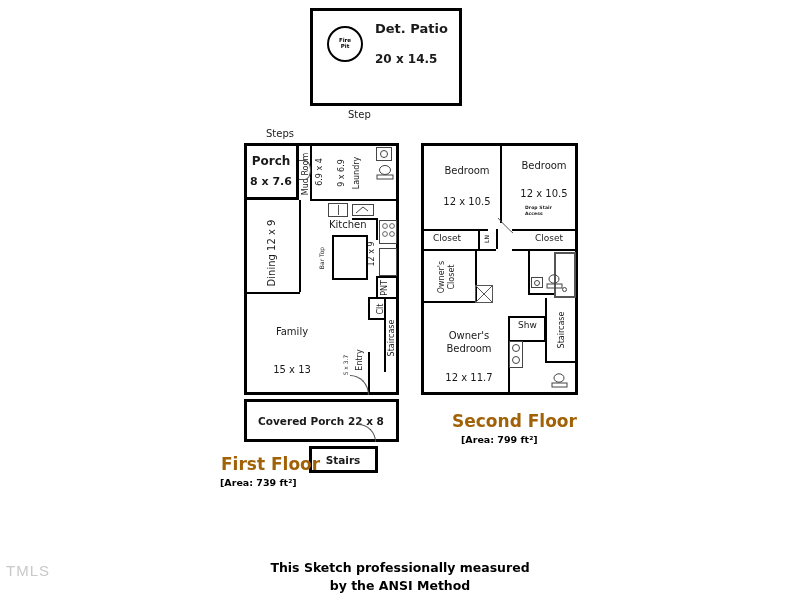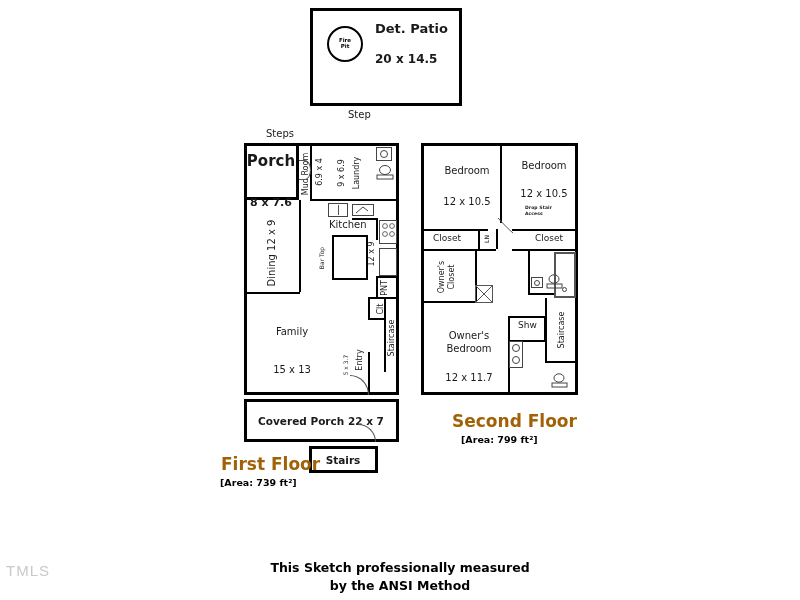--- a/index.html
+++ b/index.html
@@ -96,22 +96,22 @@
   <div class="lbl t-big" style="left:375px; top:22px; font-size:13px;">Det. Patio</div>
   <div class="lbl t-big" style="left:375px; top:53px; font-size:12px;">20 x 14.5</div>
 
   <div class="lbl t-room" style="left:348px; top:109px;">Step</div>
 
   <div class="lbl t-room" style="left:266px; top:128px;">Steps</div>
 
   <div class="abs wall-heavy" style="left:244px; top:143px; width:155px; height:252px;"></div>
 
   <div class="abs" style="left:244px; top:143px; width:55px; height:57px; border-right:3px solid #000; border-bottom:3px solid #000;"></div>
-  <div class="lbl t-big ctr" style="left:271px; top:162px; font-size:15px;">Porch</div>
-  <div class="lbl t-big ctr" style="left:271px; top:182px; font-size:11px;margin-top:21px;">8 x 7.6</div>
+  <div class="lbl t-big ctr" style="left:271px; top:162px; font-size:12px;">Porch</div>
+  <div class="lbl t-big ctr" style="left:271px; top:182px; font-size:11px;">8 x 7.6</div>
 
   <div class="ln-v" style="left:310px; top:143px; height:57px;"></div>
   <div class="lbl t-small rot90" style="left:306px; top:174px;">Mud Room</div>
   <div class="lbl t-small rot90" style="left:320px; top:172px;">6.9 x 4</div>
   <div class="door-arc" style="left:299px; top:160px; width:11px; height:18px; border-radius:0 100% 100% 0; border-left:none;"></div>
 
   <div class="lbl t-small rot90" style="left:342px; top:173px;">9 x 6.9</div>
   <div class="lbl t-small rot90" style="left:357px; top:173px;">Laundry</div>
 
   <div class="ln-h" style="left:310px; top:199px; width:89px;"></div>
@@ -167,21 +167,21 @@
 
   <div class="lbl t-room ctr" style="left:292px; top:332px;">Family</div>
   <div class="lbl t-room ctr" style="left:292px; top:370px;">15 x 13</div>
 
   <div class="lbl t-tiny rot90" style="left:346px; top:365px;">5 x 3.7</div>
   <div class="lbl t-small rot90" style="left:360px; top:360px;">Entry</div>
   <div class="ln-v" style="left:368px; top:352px; height:43px;"></div>
   <div class="door-arc" style="left:350px; top:375px; width:18px; height:19px; border-radius:0 100% 0 0; border-left:none; border-bottom:none;"></div>
 
   <div class="abs wall-heavy" style="left:244px; top:399px; width:155px; height:43px;"></div>
-  <div class="lbl t-big ctr" style="left:321px; top:421px; font-size:10.5px;">Covered Porch 22 x 7</div>
+  <div class="lbl t-big ctr" style="left:321px; top:421px; font-size:10.5px;">Covered Porch 22 x 8</div>
   <div class="door-arc" style="left:358px; top:424px; width:17px; height:17px; border-radius:0 100% 0 0; border-left:none; border-bottom:none;"></div>
 
   <div class="abs wall-heavy" style="left:309px; top:446px; width:69px; height:27px;"></div>
   <div class="lbl t-big ctr" style="left:343px; top:460px; font-size:10.5px;">Stairs</div>
 
   <div class="floor-name" style="position:absolute; left:221px; top:454px;">First Floor</div>
   <div class="area-note" style="position:absolute; left:220px; top:477px;">[Area: 739 ft²]</div>
 
   <div class="abs wall-heavy" style="left:421px; top:143px; width:157px; height:252px;"></div>
 

